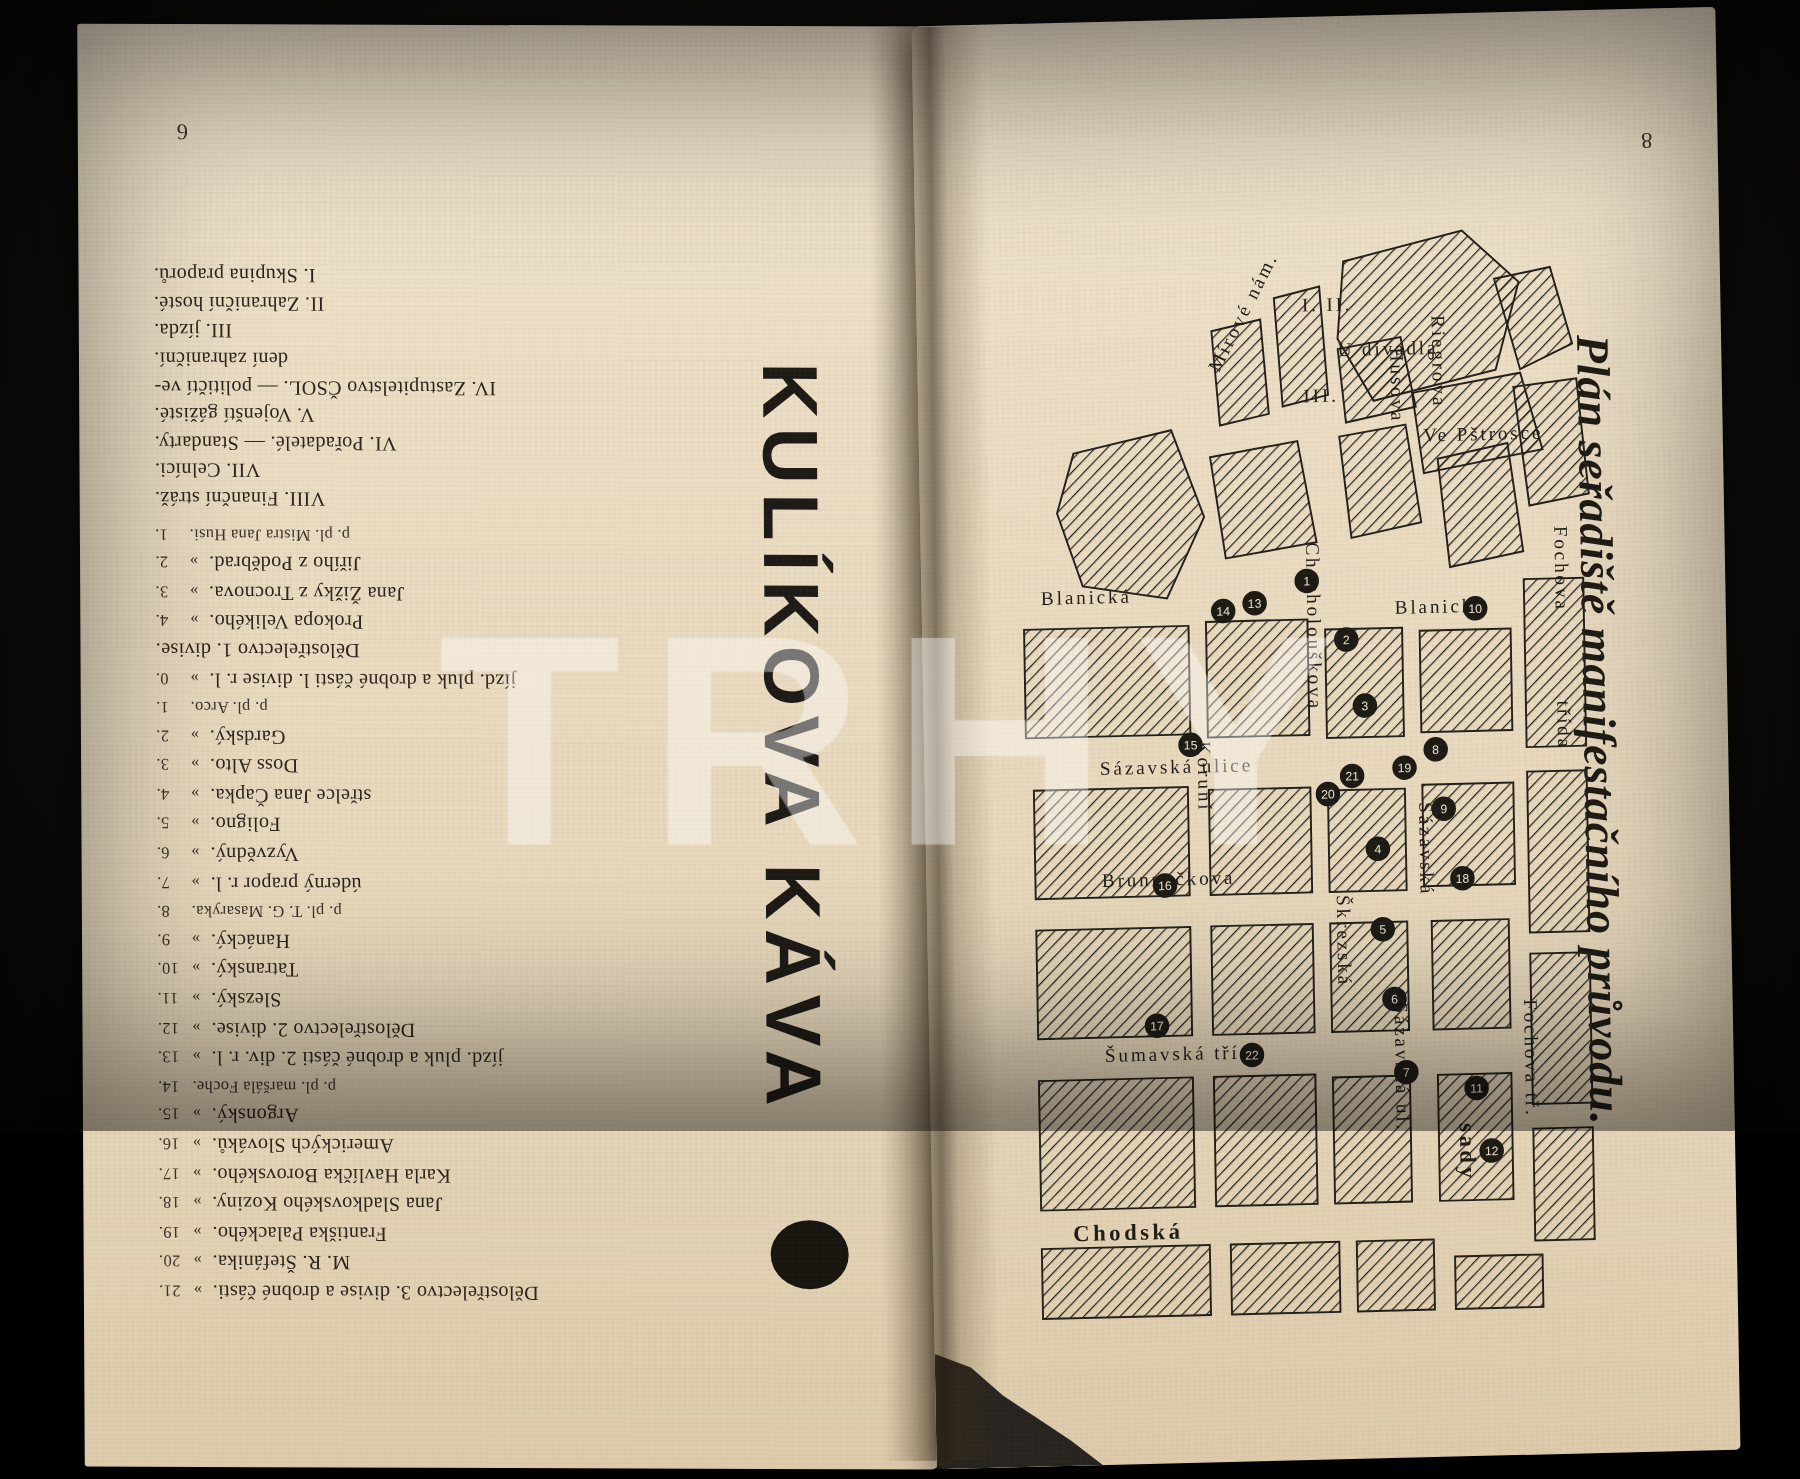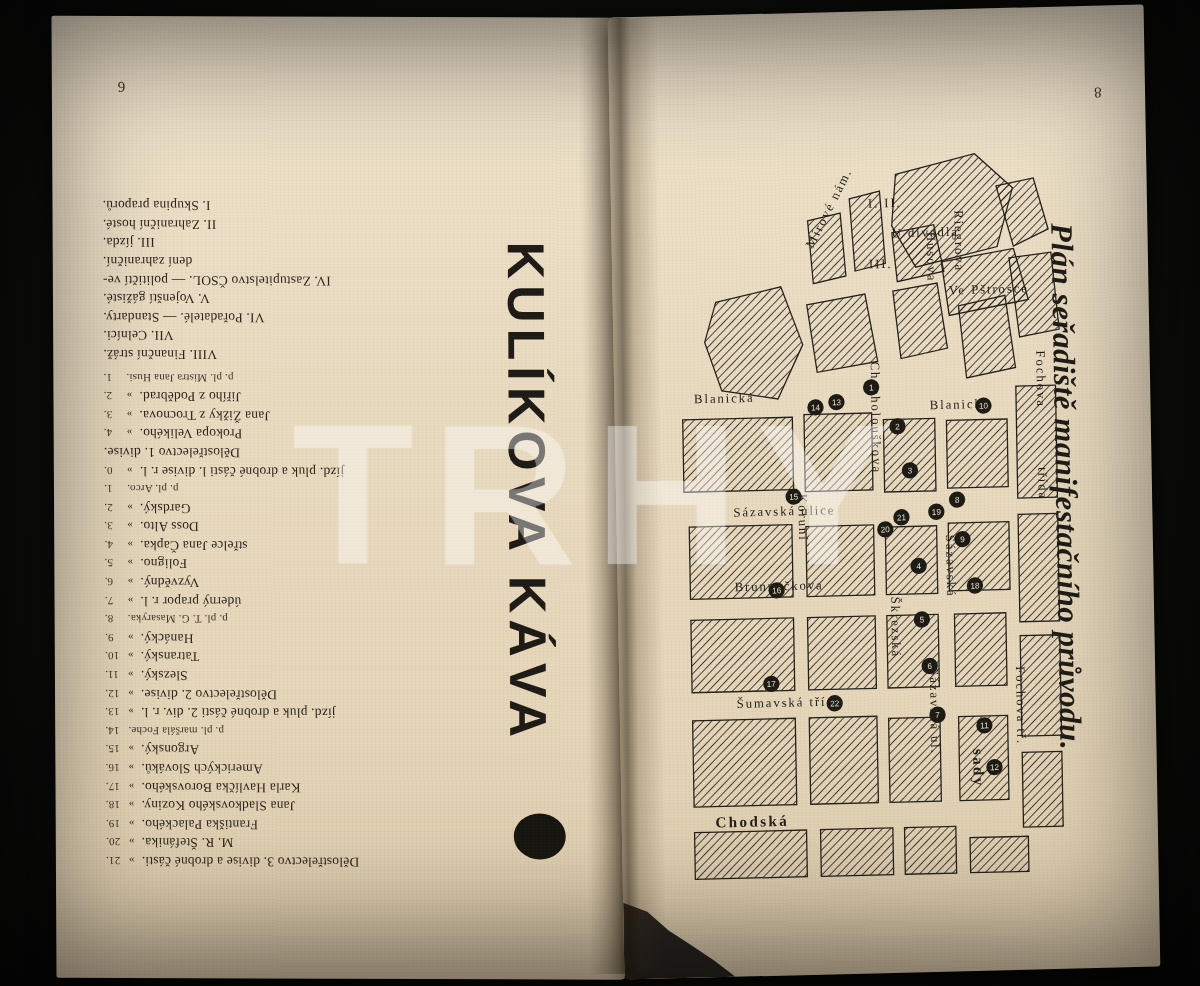--- a/index.html
+++ b/index.html
@@ -9,21 +9,21 @@
   }
   body {
     width: 1200px;
     height: 986px;
     overflow: hidden;
     font-family: "Liberation Serif", serif;
   }
   .scene {
     position: relative;
     width: 1200px;
-    height: 986px;
+    height: 754px;
     background: #737373;
   }
   
   .backdrop {
     position: absolute;
     inset: 0;
     background:
       radial-gradient(ellipse at 50% 45%, #2a2824 0%, #151412 45%, #070706 100%);
   }
   .book {

